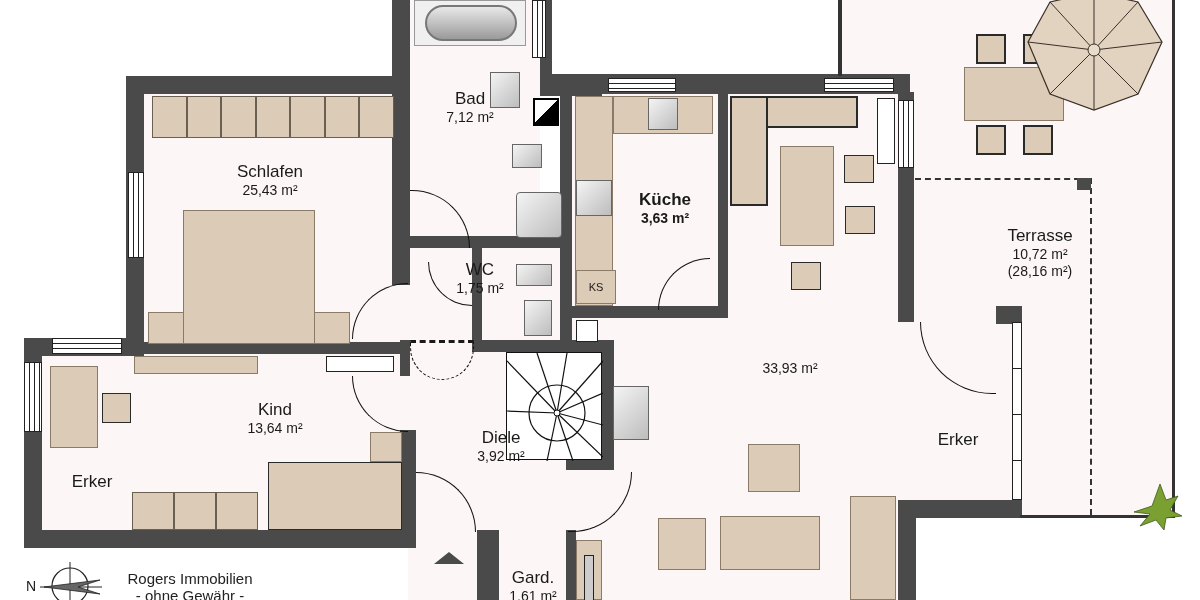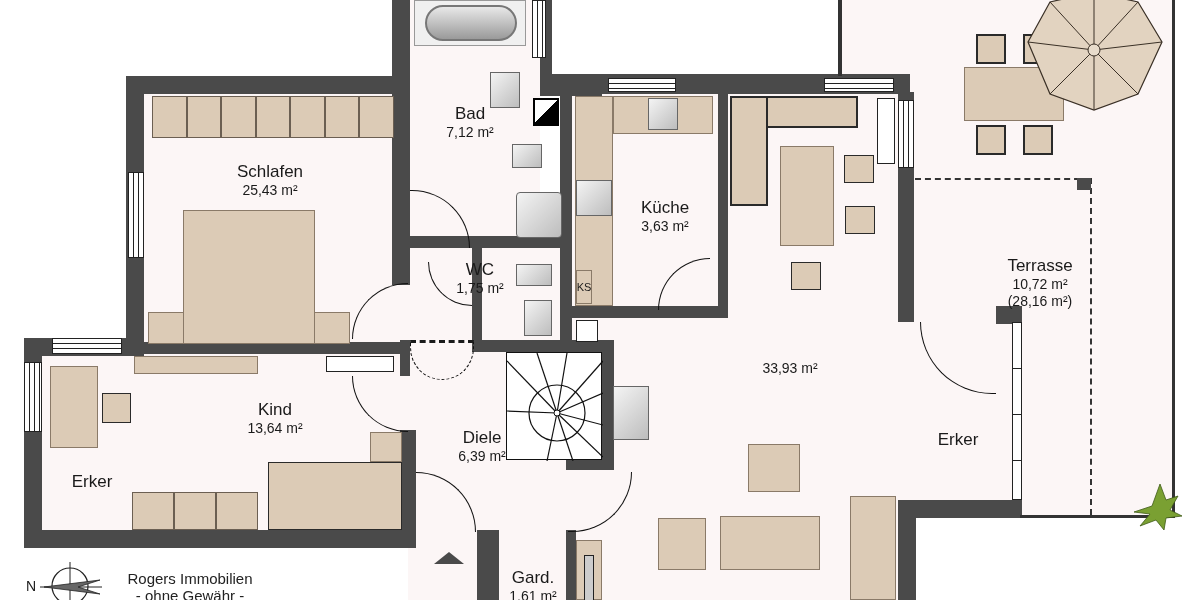--- a/index.html
+++ b/index.html
@@ -114,21 +114,21 @@
 <div class="abs appl" style="left:512px;top:144px;width:30px;height:24px;"></div>
 <div class="abs appl" style="left:516px;top:192px;width:46px;height:46px;border-radius:4px;"></div>
 
 <div class="abs appl" style="left:516px;top:264px;width:36px;height:22px;"></div>
 <div class="abs appl" style="left:524px;top:300px;width:28px;height:36px;"></div>
 
 <div class="abs furn" style="left:575px;top:96px;width:38px;height:210px;"></div>
 <div class="abs furn" style="left:613px;top:96px;width:100px;height:38px;"></div>
 <div class="abs appl" style="left:648px;top:98px;width:30px;height:32px;"></div>
 <div class="abs appl" style="left:576px;top:180px;width:36px;height:36px;"></div>
-<div class="abs" style="left:576px;top:270px;width:16px;height:34px;background:#dccbb6;border:1px solid #8a7a68;display:flex;align-items:center;justify-content:center;font-size:11px;">
+<div class="abs" style="left:576px;top:270px;width:40px;height:34px;background:#dccbb6;border:1px solid #8a7a68;display:flex;align-items:center;justify-content:center;font-size:11px;">
   <span>KS</span>
 </div>
 <div class="abs win" style="left:576px;top:320px;width:22px;height:22px;"></div>
 
 <div class="abs furn-dark" style="left:730px;top:96px;width:128px;height:32px;"></div>
 <div class="abs furn-dark" style="left:730px;top:96px;width:38px;height:110px;"></div>
 <div class="abs furn" style="left:780px;top:146px;width:54px;height:100px;"></div>
 <div class="abs furn-dark" style="left:844px;top:155px;width:30px;height:28px;border-width:1px;"></div>
 <div class="abs furn-dark" style="left:845px;top:206px;width:30px;height:28px;border-width:1px;"></div>
 <div class="abs furn-dark" style="left:791px;top:262px;width:30px;height:28px;border-width:1px;"></div>
@@ -196,50 +196,50 @@
 <div class="door-arc" style="left:416px;top:472px;width:60px;height:60px;border-radius:0 60px 0 0;border-left:none;border-bottom:none;"></div>
 <div class="door-arc" style="left:568px;top:472px;width:64px;height:60px;border-radius:0 0 60px 0;border-left:none;border-top:none;"></div>
 <div class="door-arc" style="left:920px;top:322px;width:76px;height:72px;border-radius:0 0 0 76px;border-right:none;border-top:none;"></div>
 
 <div class="abs" style="left:434px;top:552px;width:0;height:0;border-left:15px solid transparent;border-right:15px solid transparent;border-bottom:12px solid #4a4a4a;"></div>
 
 <div class="room-label" style="left:200px;top:162px;width:140px;">
   <span class="room-name">Schlafen</span>
   <span class="room-area">25,43 m²</span>
 </div>
-<div class="room-label" style="left:430px;top:104px;width:80px;">
+<div class="room-label" style="left:430px;top:89px;width:80px;">
   <span class="room-name">Bad</span>
   <span class="room-area">7,12 m²</span>
 </div>
-<div class="room-label" style="left:620px;top:198px;width:90px;">
+<div class="room-label" style="left:620px;top:190px;width:90px;font-weight:bold;">
   <span class="room-name">Küche</span>
   <span class="room-area">3,63 m²</span>
 </div>
 <div class="room-label" style="left:442px;top:260px;width:76px;">
   <span class="room-name">WC</span>
   <span class="room-area">1,75 m²</span>
 </div>
 <div class="room-label" style="left:230px;top:400px;width:90px;">
   <span class="room-name">Kind</span>
   <span class="room-area">13,64 m²</span>
 </div>
 <div class="room-label" style="left:60px;top:472px;width:64px;">
   <span class="room-name">Erker</span>
 </div>
-<div class="room-label" style="left:440px;top:428px;width:84px;">
+<div class="room-label" style="left:459px;top:428px;width:84px;">
   <span class="room-name">Diele</span>
-  <span class="room-area">6,39 m²</span>
+  <span class="room-area">3,92 m²</span>
 </div>
 <div class="room-label" style="left:710px;top:360px;width:160px;">
   <span class="room-area">33,93 m²</span>
 </div>
 <div class="room-label" style="left:926px;top:430px;width:64px;">
   <span class="room-name">Erker</span>
 </div>
-<div class="room-label" style="left:980px;top:256px;width:120px;">
+<div class="room-label" style="left:980px;top:226px;width:120px;">
   <span class="room-name">Terrasse</span>
   <span class="room-area">10,72 m²</span>
   <span class="room-area">(28,16 m²)</span>
 </div>
 <div class="room-label" style="left:500px;top:568px;width:66px;">
   <span class="room-name">Gard.</span>
   <span class="room-area">1,61 m²</span>
 </div>
 
 <div class="abs" style="left:26px;top:560px;width:80px;height:40px;">

